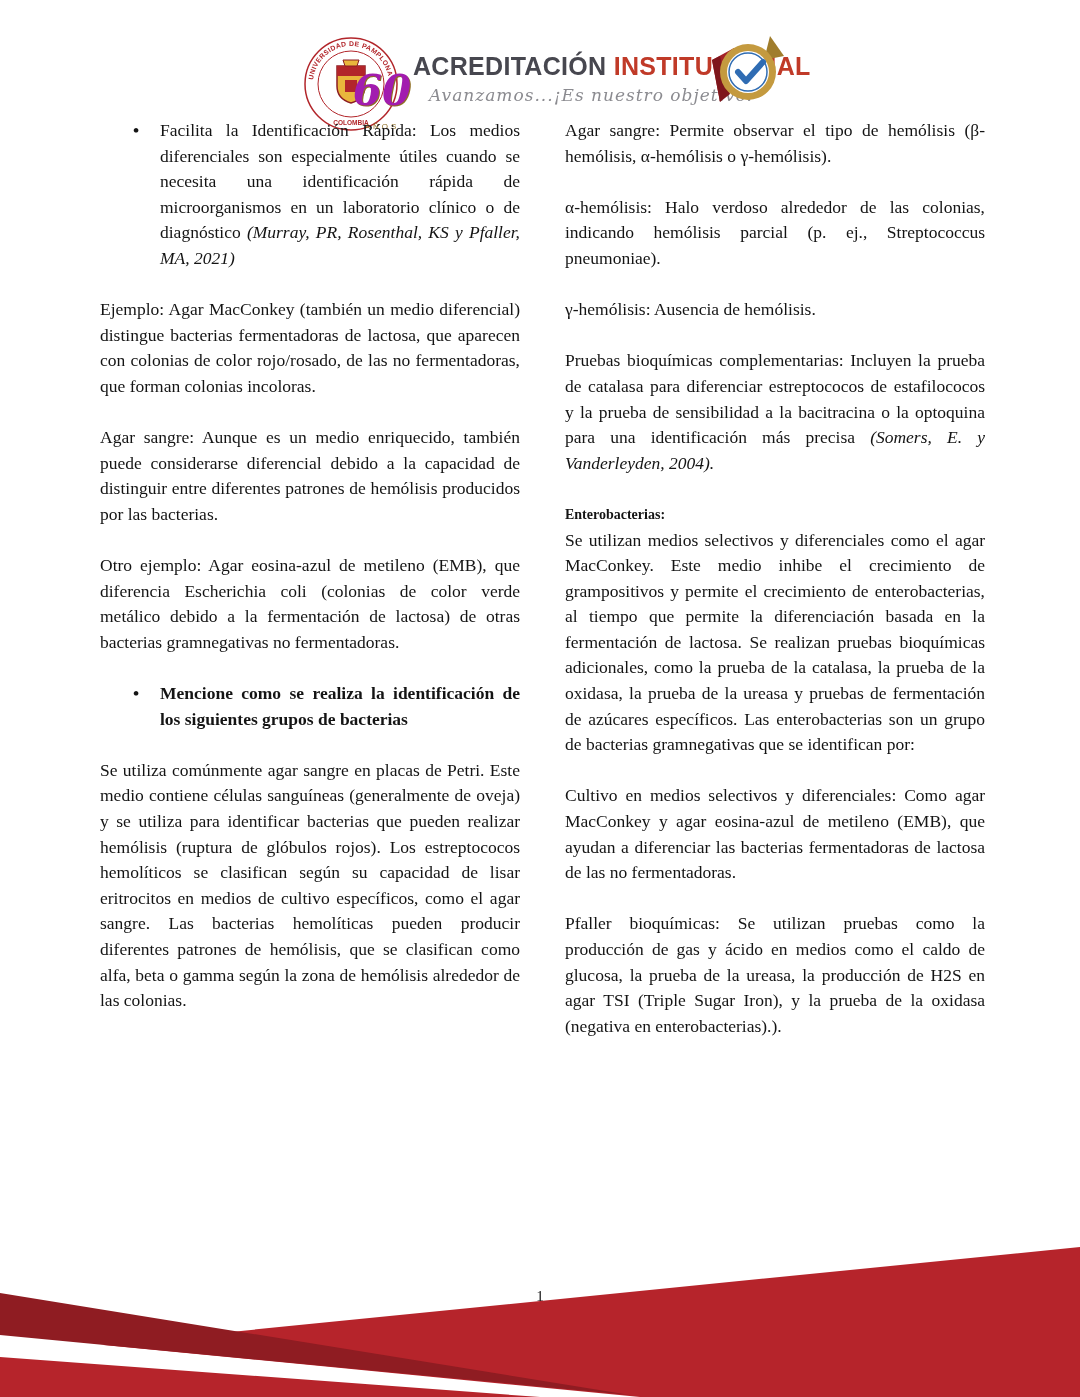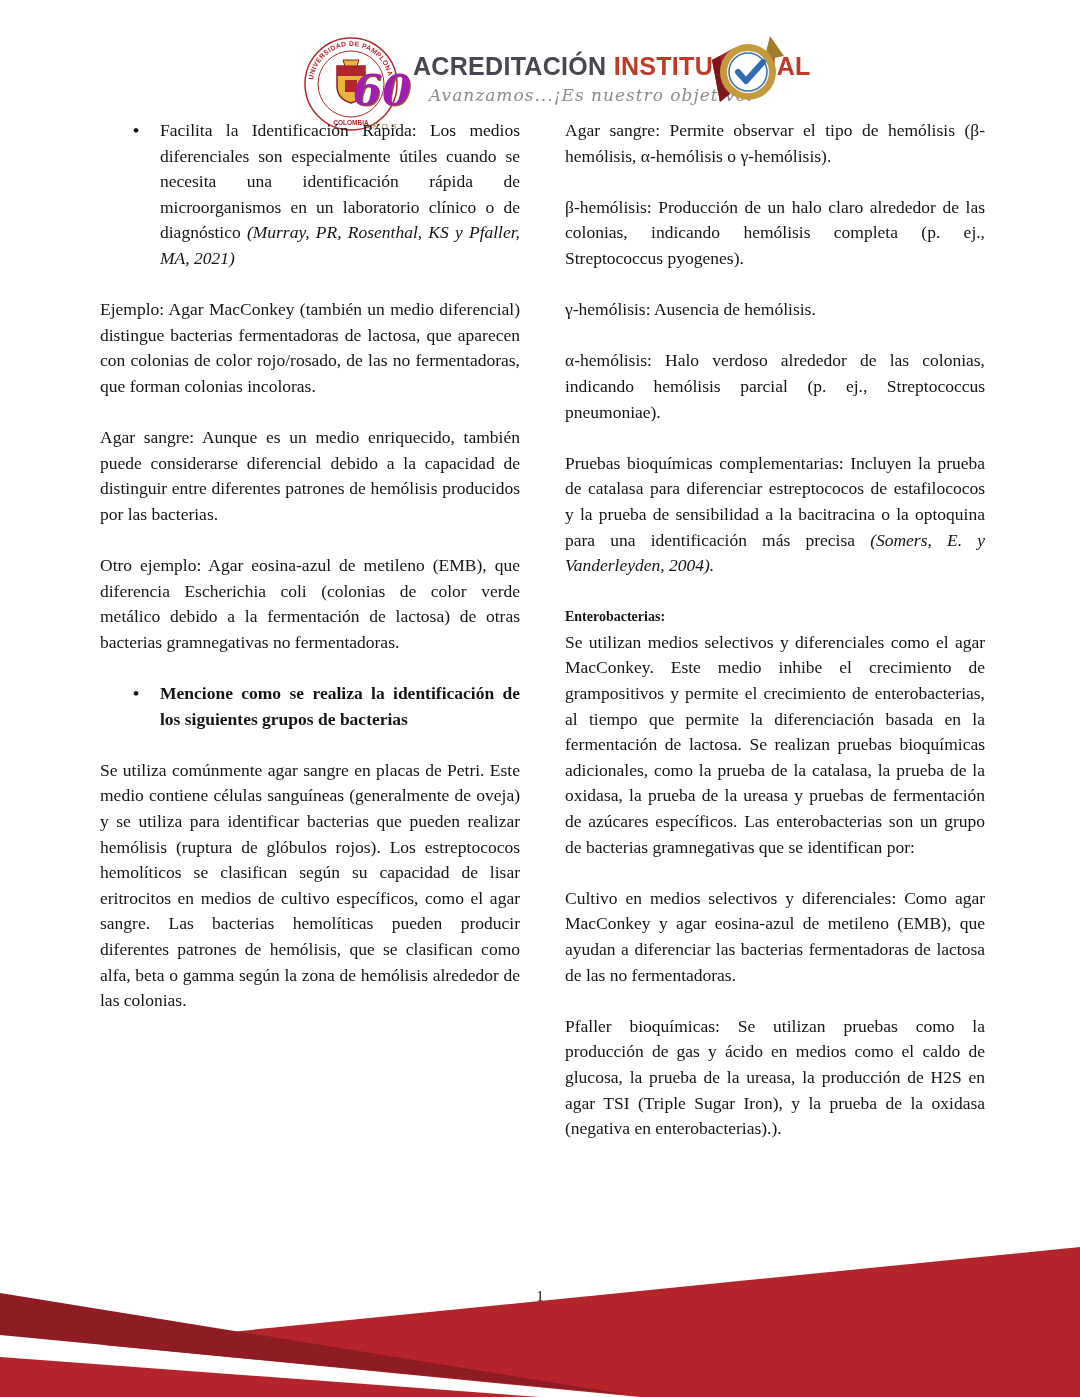--- a/index.html
+++ b/index.html
@@ -117,23 +117,22 @@
       <div class="bullet-item bold">
         <span class="marker">•</span>
         <span class="b-text">Mencione como se realiza la identificación de los siguientes grupos de bacterias</span>
       </div>
 
       <p>Se utiliza comúnmente agar sangre en placas de Petri. Este medio contiene células sanguíneas (generalmente de oveja) y se utiliza para identificar bacterias que pueden realizar hemólisis (ruptura de glóbulos rojos). Los estreptococos hemolíticos se clasifican según su capacidad de lisar eritrocitos en medios de cultivo específicos, como el agar sangre. Las bacterias hemolíticas pueden producir diferentes patrones de hemólisis, que se clasifican como alfa, beta o gamma según la zona de hemólisis alrededor de las colonias.</p>
     </section>
 
     <section class="col">
       <p>Agar sangre: Permite observar el tipo de hemólisis (β-hemólisis, α-hemólisis o γ-hemólisis).</p>
-      <p>β-hemólisis: Producción de un halo claro alrededor de las colonias, indicando hemólisis completa (p. ej., Streptococcus pyogenes).</p>
+      <p>α-hemólisis: Halo verdoso alrededor de las colonias, indicando hemólisis parcial (p. ej., Streptococcus pneumoniae).</p>
       <p>γ-hemólisis: Ausencia de hemólisis.</p>
-      <p>α-hemólisis: Halo verdoso alrededor de las colonias, indicando hemólisis parcial (p. ej., Streptococcus pneumoniae).</p>
 
       <p><span>Pruebas bioquímicas complementarias: Incluyen la prueba de catalasa para diferenciar estreptococos de estafilococos y la prueba de sensibilidad a la bacitracina o la optoquina para una identificación más precisa </span><em class="citation">(Somers, E. y Vanderleyden, 2004).</em></p>
 
       <h3 class="col-heading">Enterobacterias:</h3>
       <p>Se utilizan medios selectivos y diferenciales como el agar MacConkey. Este medio inhibe el crecimiento de grampositivos y permite el crecimiento de enterobacterias, al tiempo que permite la diferenciación basada en la fermentación de lactosa. Se realizan pruebas bioquímicas adicionales, como la prueba de la catalasa, la prueba de la oxidasa, la prueba de la ureasa y pruebas de fermentación de azúcares específicos. Las enterobacterias son un grupo de bacterias gramnegativas que se identifican por:</p>
       <p>Cultivo en medios selectivos y diferenciales: Como agar MacConkey y agar eosina-azul de metileno (EMB), que ayudan a diferenciar las bacterias fermentadoras de lactosa de las no fermentadoras.</p>
       <p>Pfaller bioquímicas: Se utilizan pruebas como la producción de gas y ácido en medios como el caldo de glucosa, la prueba de la ureasa, la producción de H2S en agar TSI (Triple Sugar Iron), y la prueba de la oxidasa (negativa en enterobacterias).).</p>
     </section>
   </main>
 

